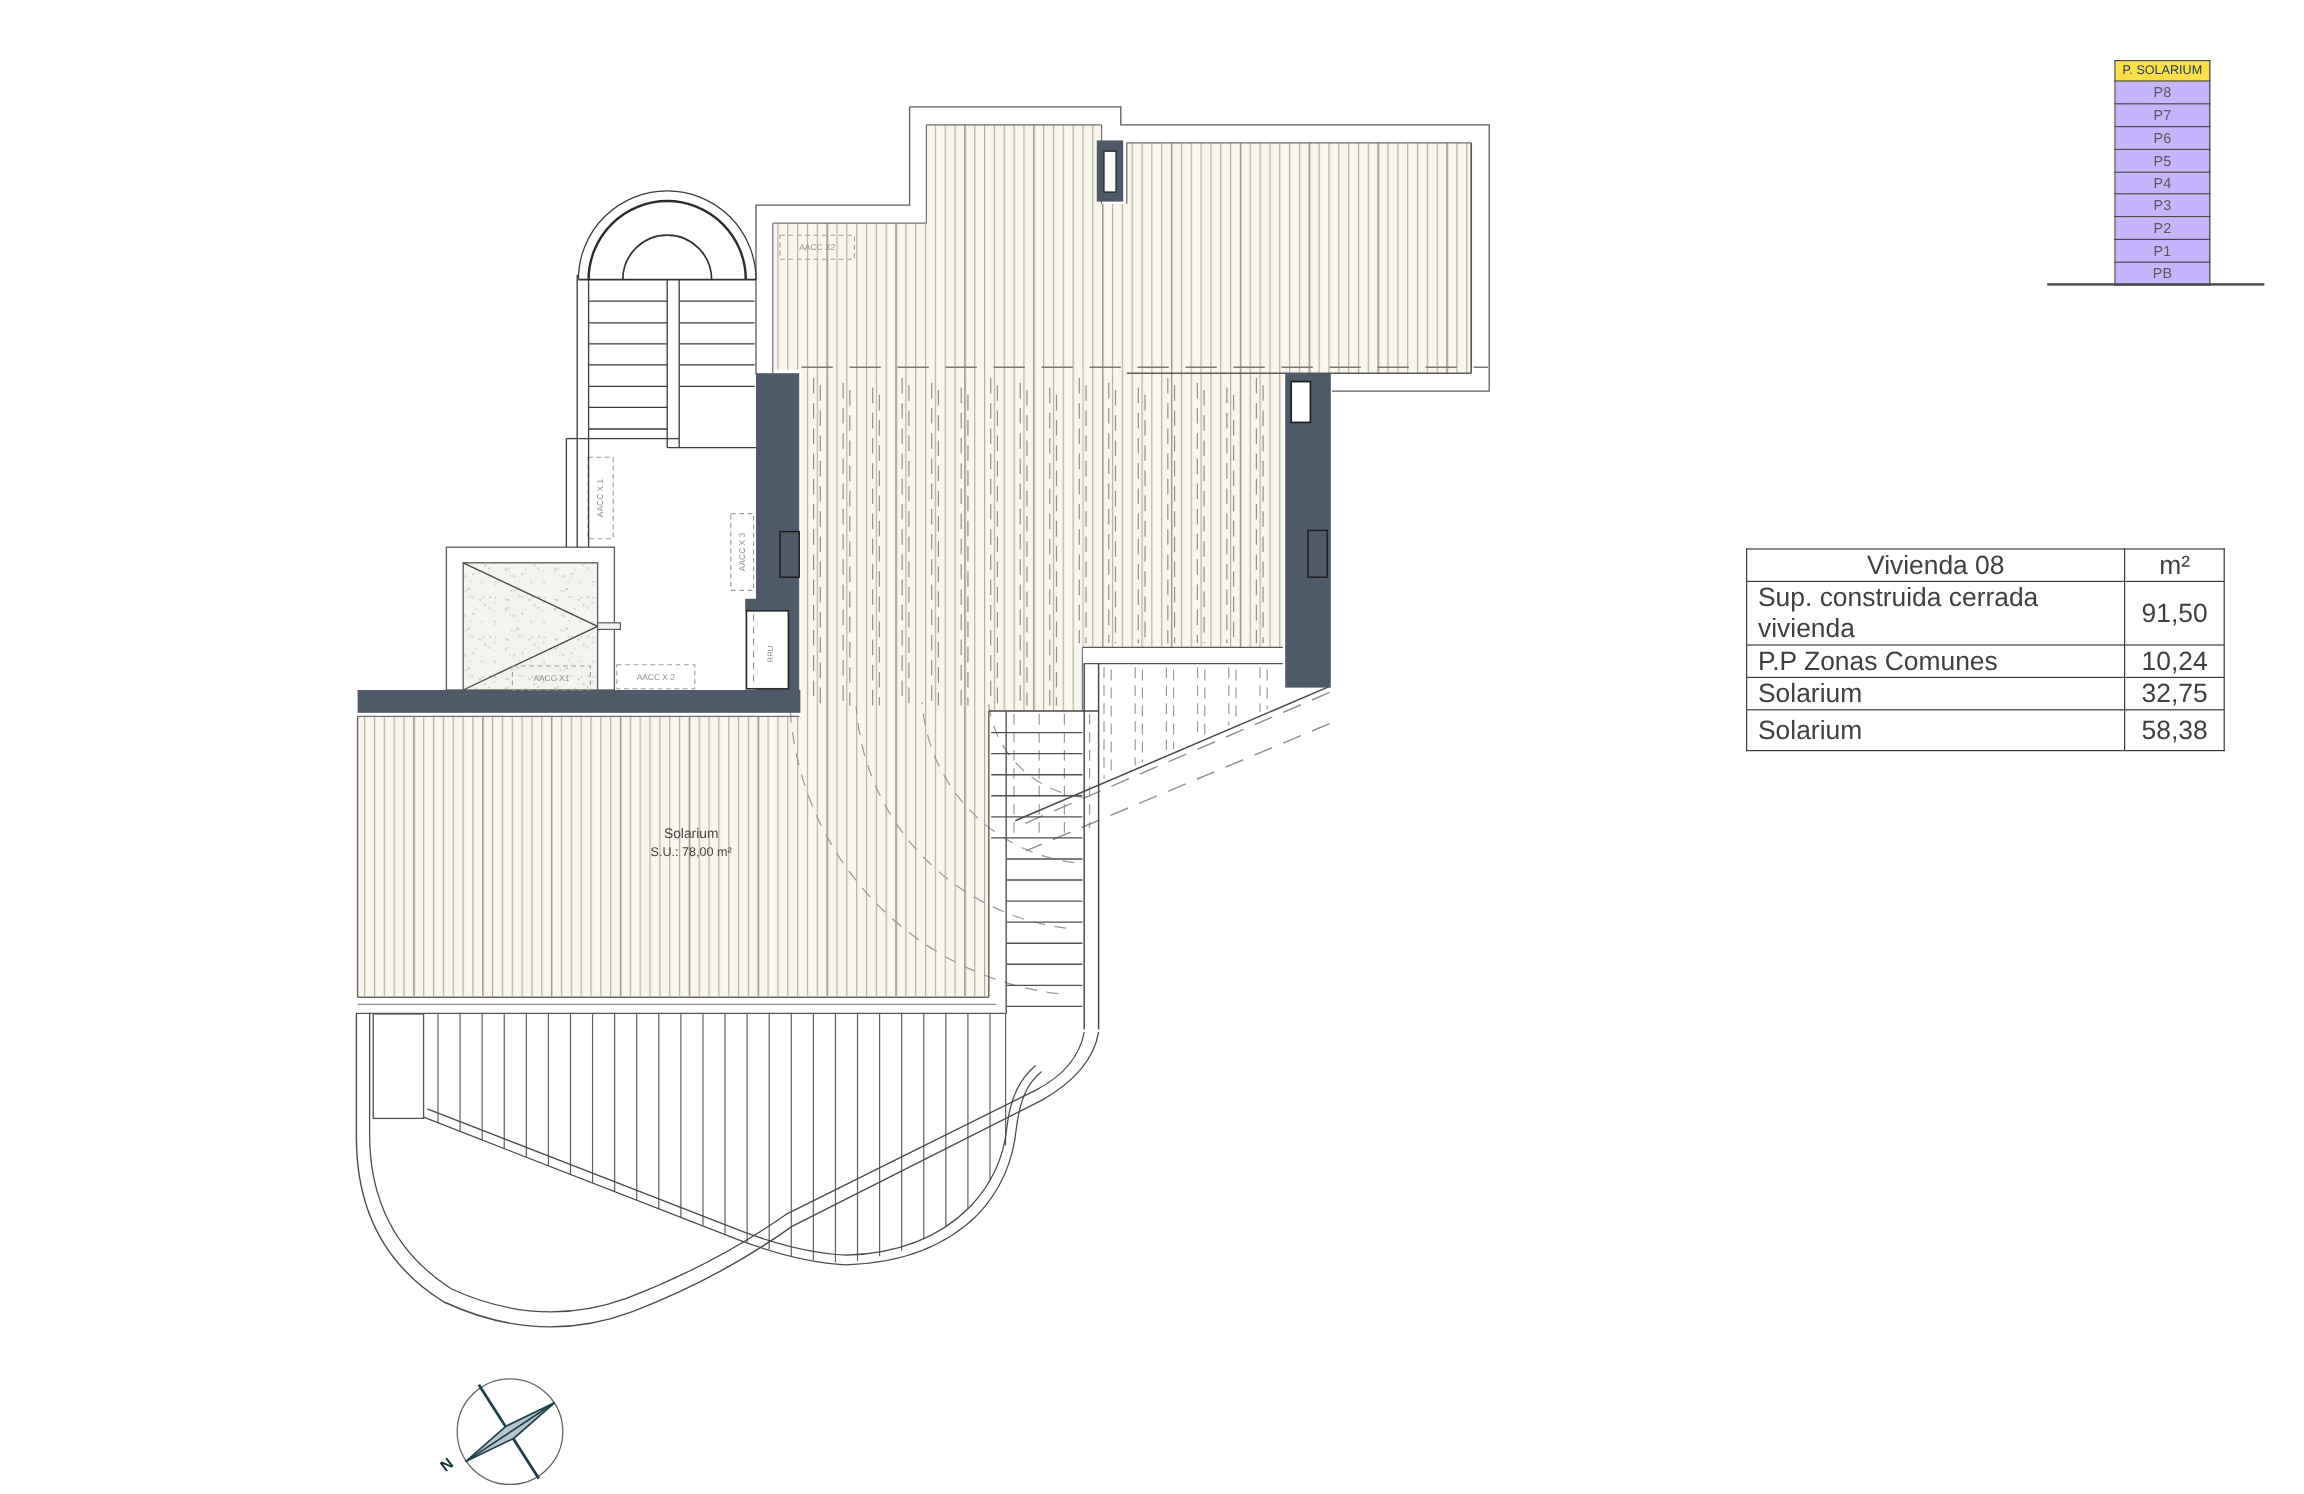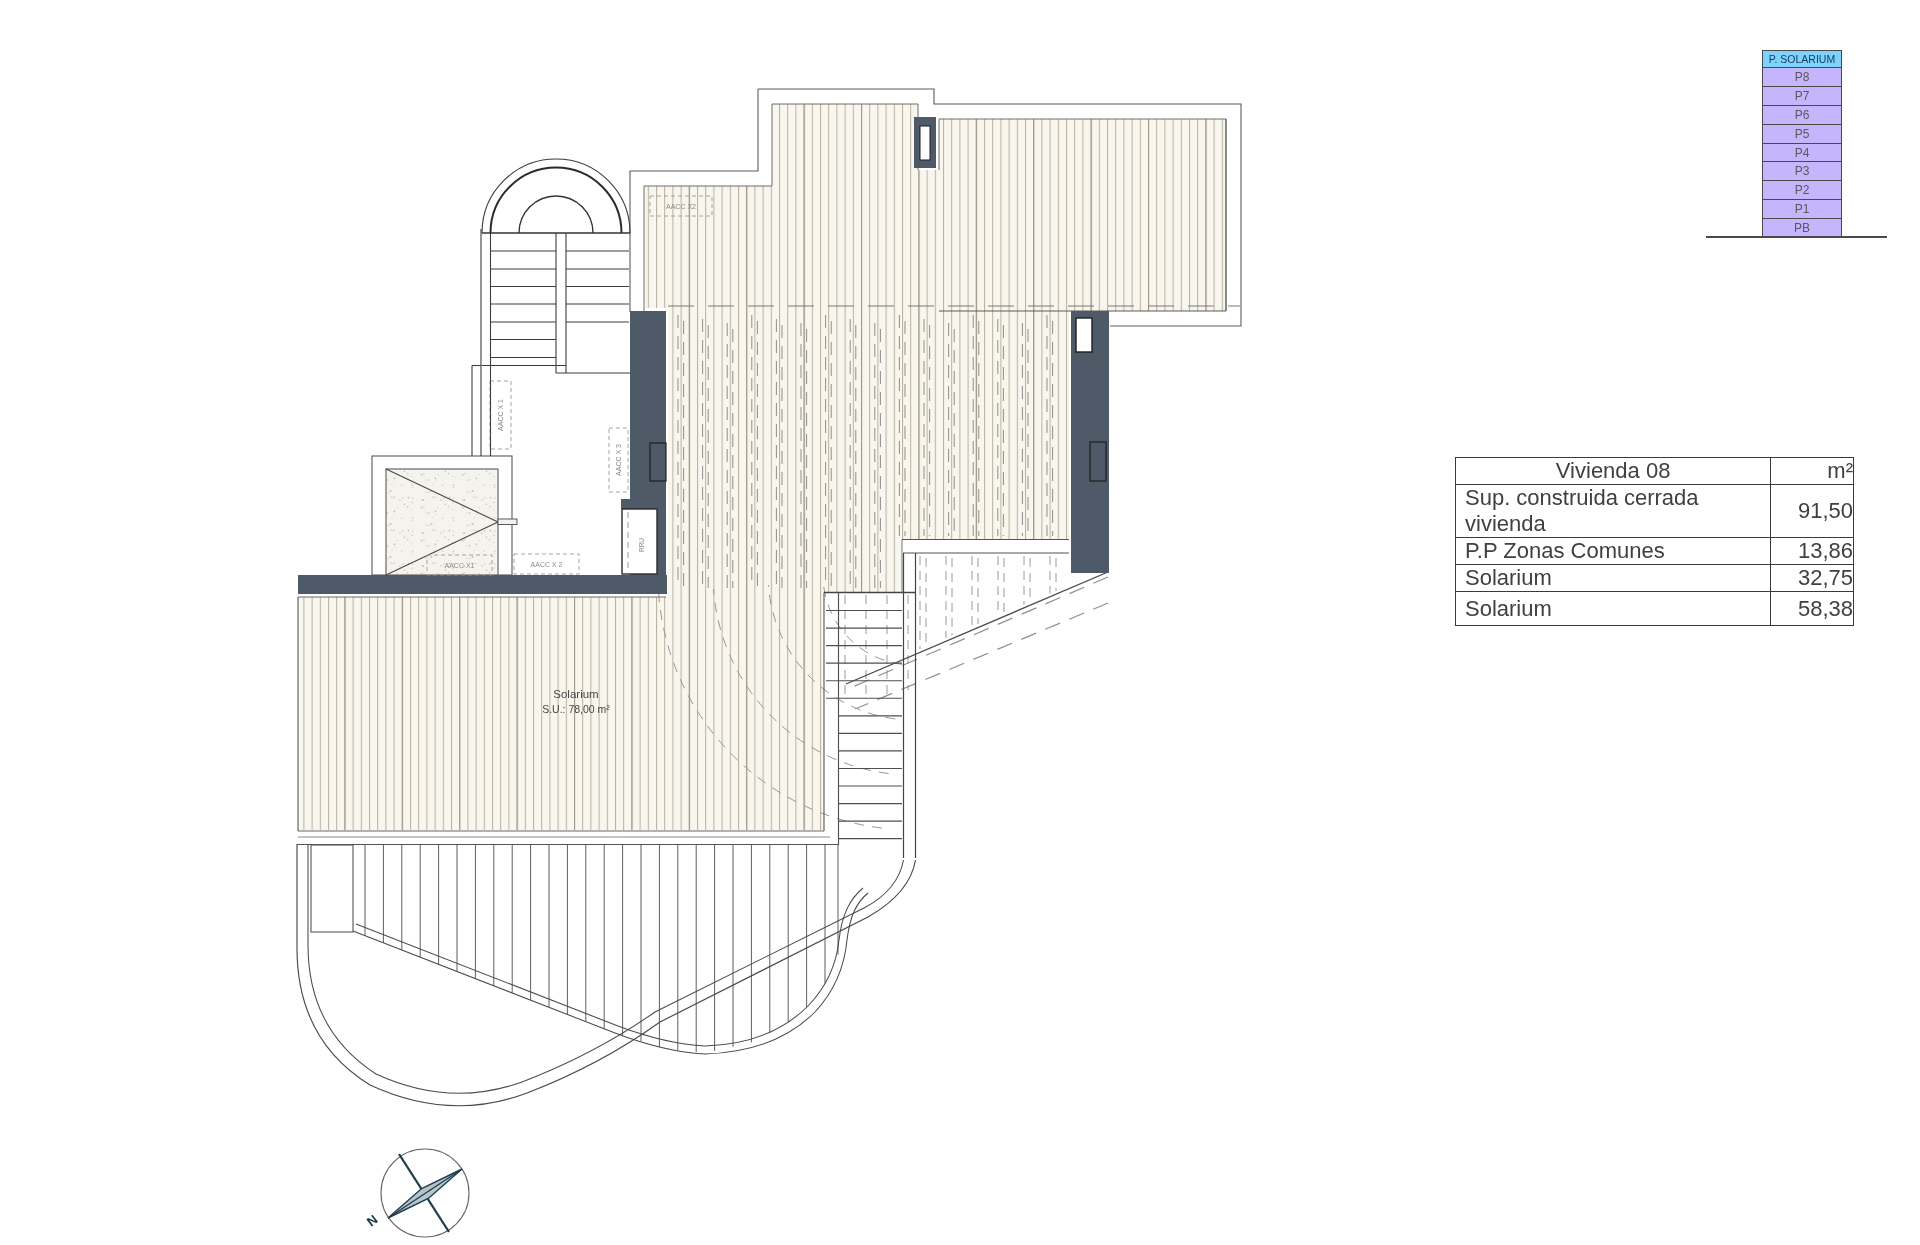--- a/index.html
+++ b/index.html
@@ -1,23 +1,23 @@
 <!DOCTYPE html>
 <html><head><meta charset="utf-8">
 <style>
 html,body{margin:0;padding:0;background:#ffffff;width:1920px;height:1245px;
 font-family:"Liberation Sans",sans-serif;position:relative;overflow:hidden}
 .abs{position:absolute}
 table{border-collapse:collapse}
 #lvl{left:1762px;top:50px;width:80px;font-size:12px;color:#595959;text-align:center}
 #lvl td{border:1px solid #4a4a4a;padding:0;height:17.9px;background:#c4b5fd}
-#lvl td.hd{background:#7dd3fc;color:#17375e;font-size:10.5px;height:16px;letter-spacing:0px}
+#lvl td.hd{background:#fde047;color:#17375e;font-size:10.5px;height:16px;letter-spacing:0px}
 #viv{left:1455px;top:457px;width:399px;font-size:22px;color:#404040}
 #viv td{border:1.6px solid #3a3a3a;padding:0 17px 0 9px;background:#fff}
-#viv td.r{text-align:right;padding:0;width:82px}
+#viv td.r{text-align:center;padding:0;width:82px}
 #viv td.c{text-align:center;padding:0}
 </style></head>
 <body>
 <svg class="abs" style="left:0;top:0" width="1920" height="1245" viewBox="0 0 1920 1245">
 <defs>
 <pattern id="st" width="8.2" height="8" patternUnits="userSpaceOnUse">
         <rect width="8.2" height="8" fill="#f8f6ed"></rect>
         <rect x="0" width="1" height="8" fill="#b8b1a0"></rect>
       </pattern>
 <pattern id="st2" width="57.4" height="8" patternUnits="userSpaceOnUse">
@@ -302,21 +302,21 @@
       <tr style="height:27px">
         <td class="c" style="width:316px">Vivienda 08</td>
         <td class="r">m²</td>
       </tr>
 <tr style="height:22px">
         <td>Sup. construida cerrada vivienda</td>
         <td class="r">91,50</td>
       </tr>
 <tr style="height:21px">
         <td>P.P Zonas Comunes</td>
-        <td class="r">13,86</td>
+        <td class="r">10,24</td>
       </tr>
 <tr style="height:23px">
         <td>Solarium</td>
         <td class="r">32,75</td>
       </tr>
 <tr style="height:34px">
         <td>Solarium</td>
         <td class="r">58,38</td>
       </tr>
 </tbody>

